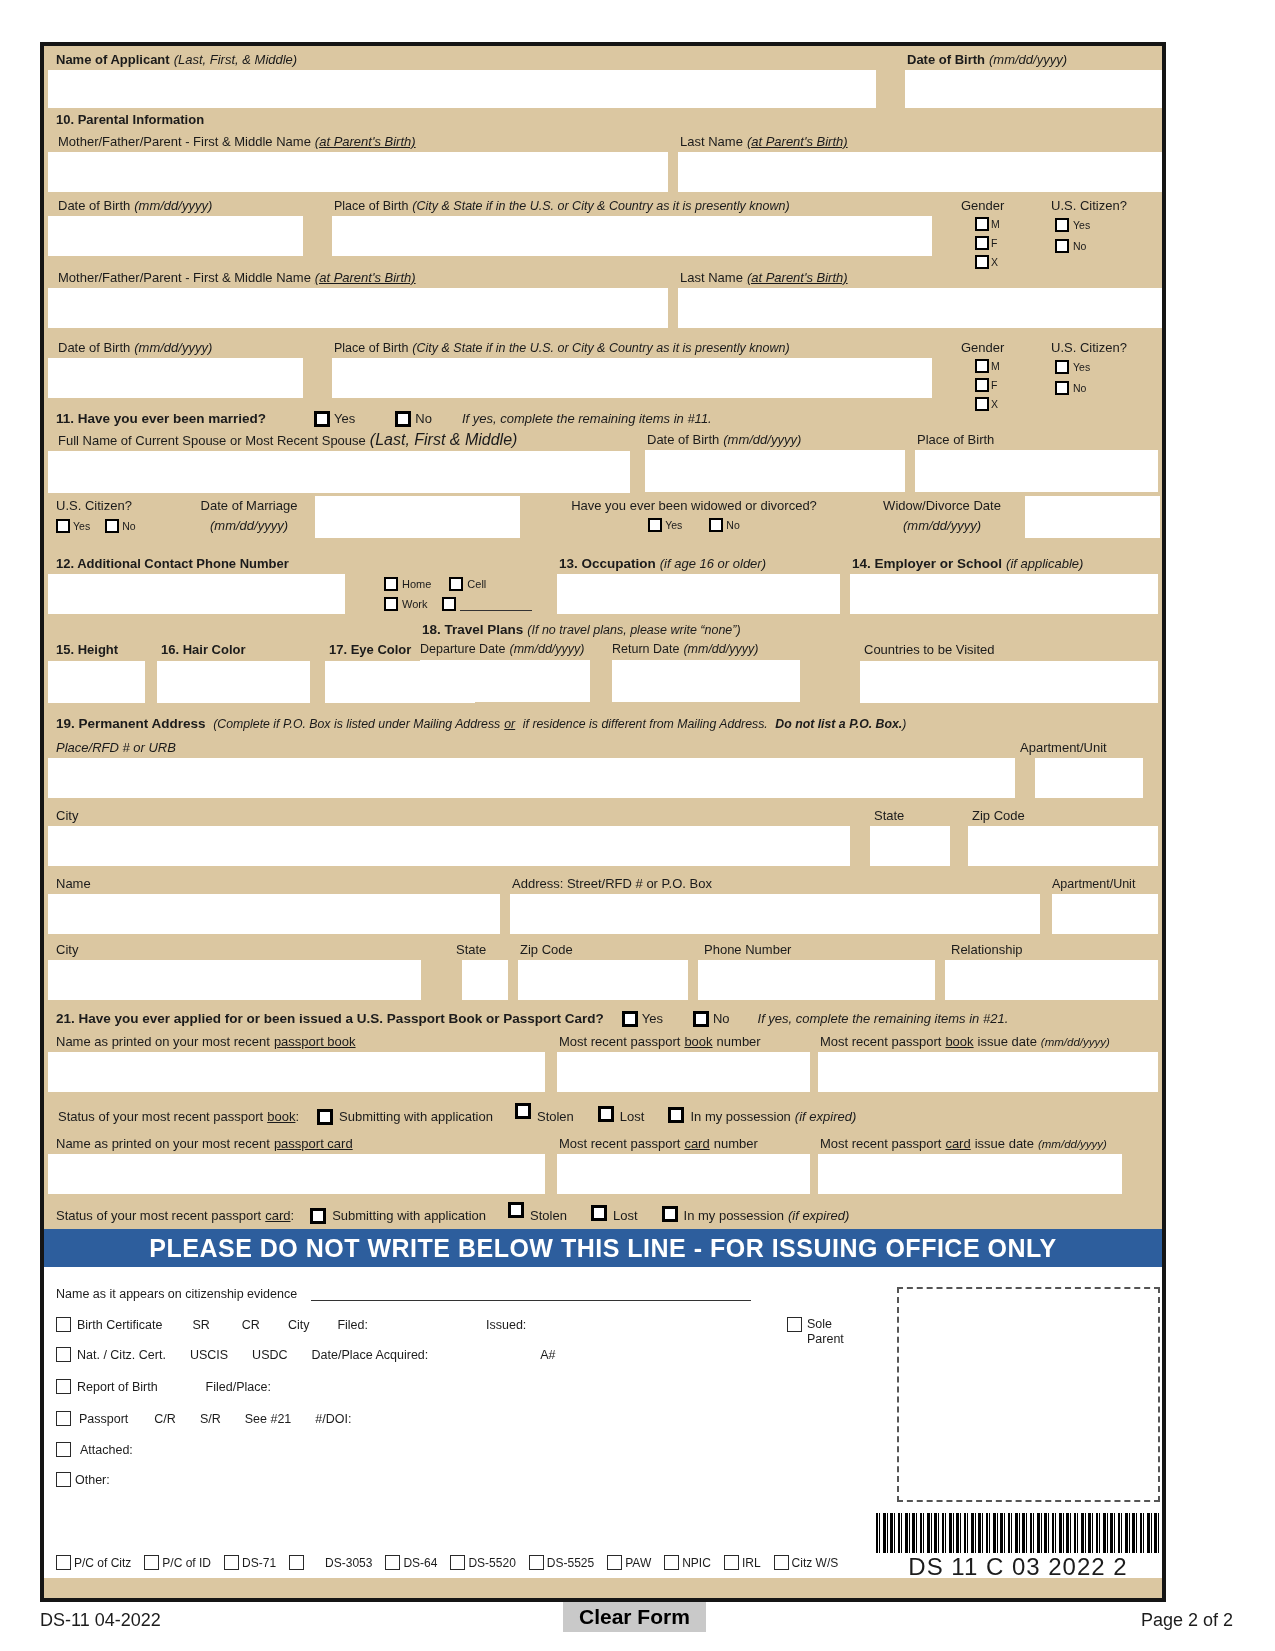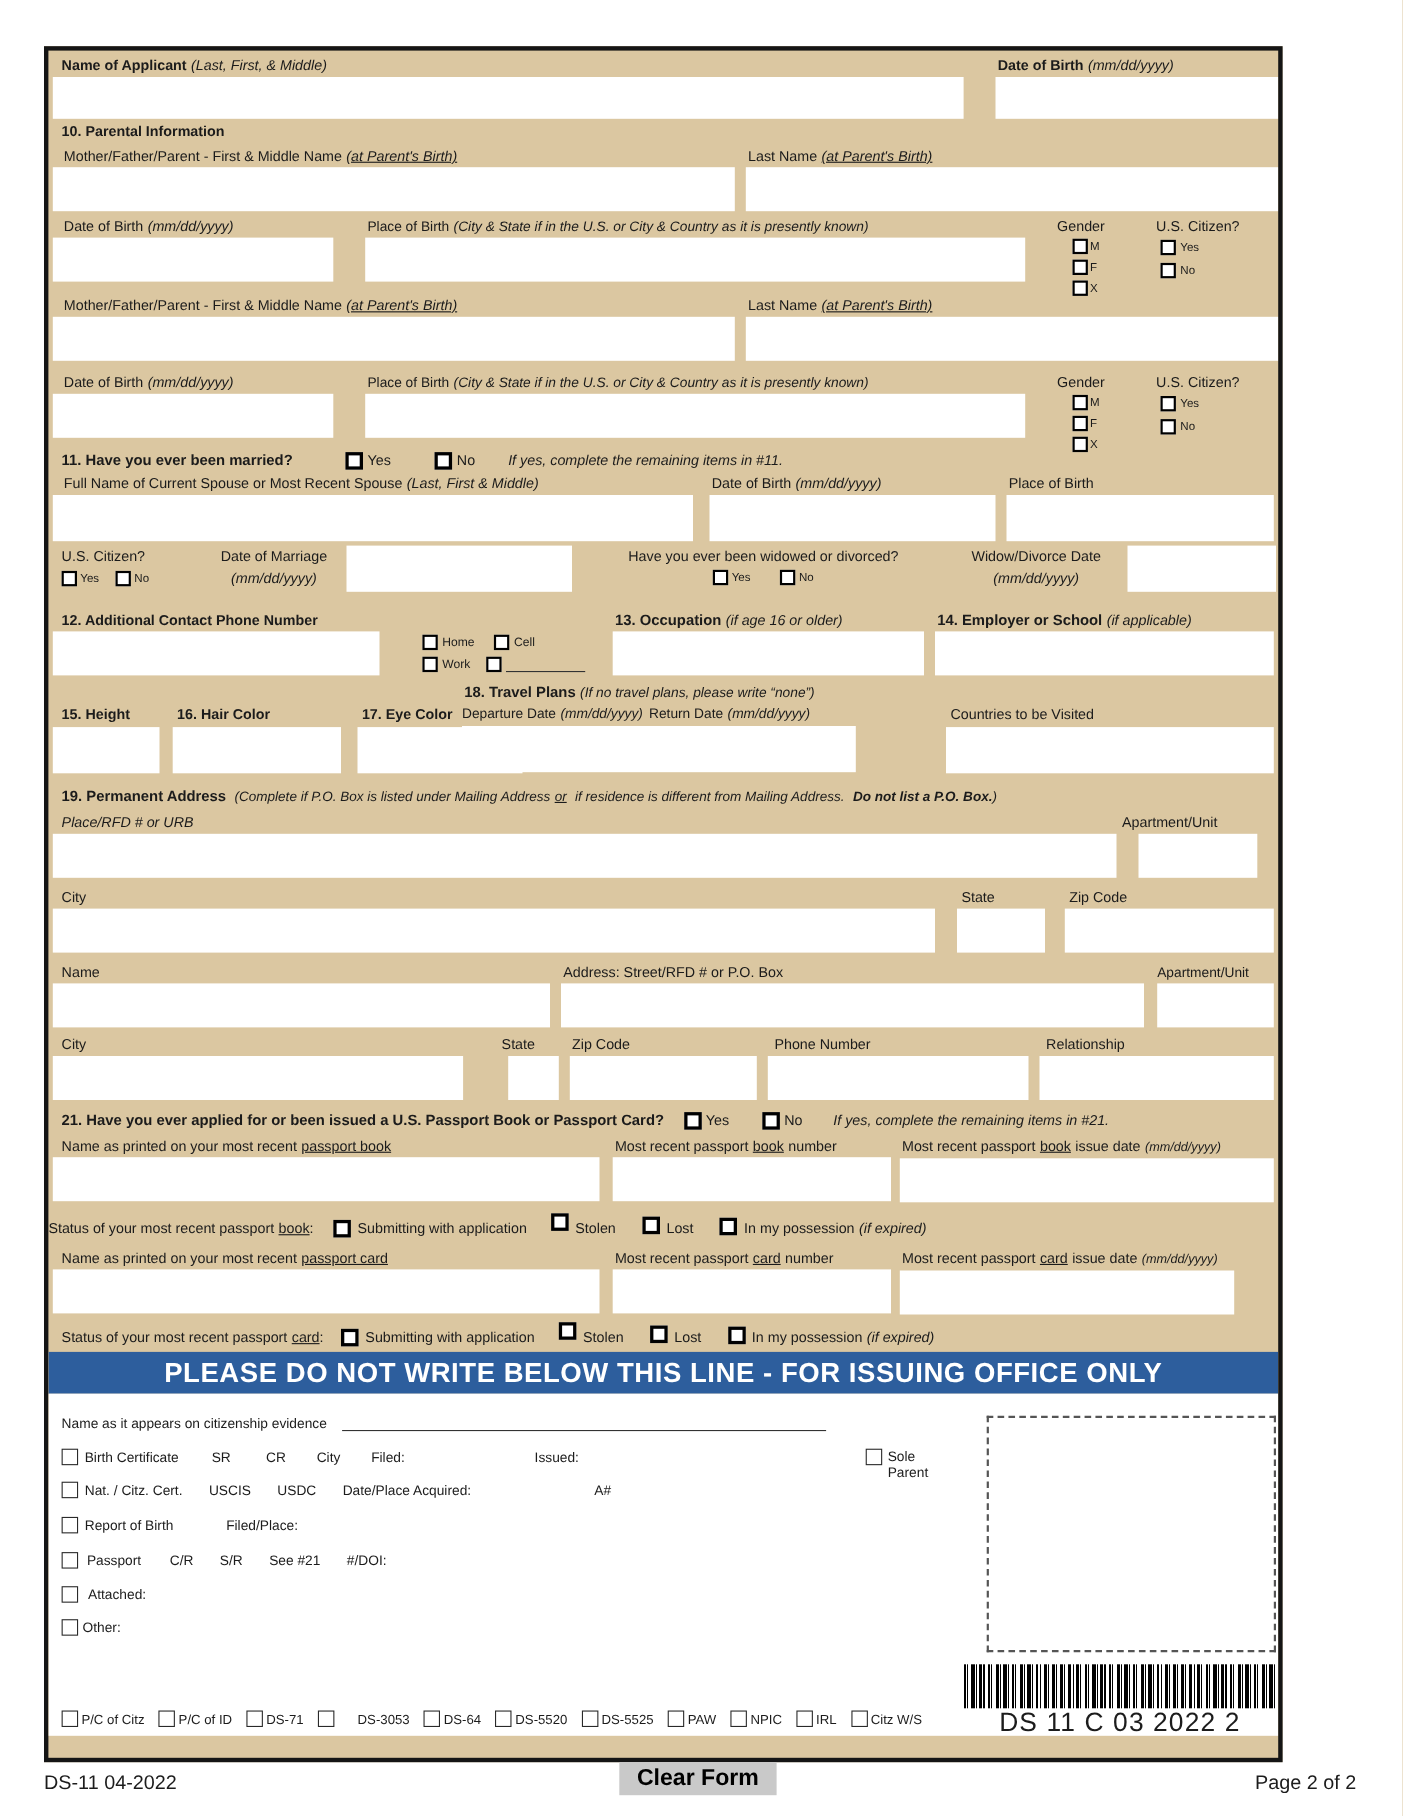--- a/index.html
+++ b/index.html
@@ -165,21 +165,21 @@
     <span class="lab b" style="font-size:13.5px">11. Have you ever been married?</span>
     <span class="cb" style="margin-left:48px"></span>
     <span class="lab ml4">Yes</span>
     <span class="cb" style="margin-left:40px"></span>
     <span class="lab ml4">No</span>
     <span class="lab i" style="margin-left:30px">If yes, complete the remaining items in #11.</span>
   </div>
 
   <div class="band" style="height:66px">
     <div class="c" style="left:4px;width:582px">
-      <div class="lab" style="margin:2px 0 2px 10px"><span>Full Name of Current Spouse or Most Recent Spouse</span><span class="i ml4" style="font-size:13px">(Last, First &amp; Middle)</span></div>
+      <div class="lab" style="margin:2px 0 2px 10px"><span>Full Name of Current Spouse or Most Recent Spouse</span><span class="i ml4" style="font-size:16px">(Last, First &amp; Middle)</span></div>
       <div class="inp" style="height:42px"></div>
     </div>
     <div class="c" style="left:601px;width:260px">
       <div class="lab" style="margin:2px 0 2px 2px"><span>Date of Birth</span><span class="i ml4">(mm/dd/yyyy)</span></div>
       <div class="inp" style="height:42px"></div>
     </div>
     <div class="c" style="left:871px;width:243px">
       <div class="lab" style="margin:2px 0 2px 2px">Place of Birth</div>
       <div class="inp" style="height:42px"></div>
     </div>
@@ -253,21 +253,21 @@
     <div class="c" style="left:113px;width:153px;top:22px">
       <div class="lab b" style="margin:0 0 3px 4px">16. Hair Color</div>
       <div class="inp" style="height:42px"></div>
     </div>
     <div class="c" style="left:281px;width:150px;top:22px">
       <div class="lab b" style="margin:0 0 3px 4px">17. Eye Color</div>
       <div class="inp" style="height:42px"></div>
     </div>
     <div class="c" style="left:376px;width:412px;top:2px">
       <div class="lab" style="margin-left:2px"><span class="b" style="font-size:13.5px">18. Travel Plans</span><span class="i ml4" style="font-size:12.5px">(If no travel plans, please write “none”)</span></div>
-      <div class="flexrow" style="align-items:flex-start;margin-top:3px">
+      <div class="flexrow" style="align-items:flex-start;gap:22px;margin-top:3px">
         <div style="width:170px">
           <div class="lab" style="font-size:12.5px;margin-bottom:3px"><span>Departure Date</span><span class="i ml4">(mm/dd/yyyy)</span></div>
           <div class="inp" style="height:42px"></div>
         </div>
         <div style="width:188px">
           <div class="lab" style="font-size:12.5px;margin-bottom:3px"><span>Return Date</span><span class="i ml4">(mm/dd/yyyy)</span></div>
           <div class="inp" style="height:42px"></div>
         </div>
       </div>
     </div>
@@ -368,21 +368,21 @@
     <div class="c" style="left:513px;width:253px">
       <div class="lab" style="margin:2px 0 2px 2px"><span>Most recent passport</span><span class="u ml4">book</span><span class="ml4">number</span></div>
       <div class="inp"></div>
     </div>
     <div class="c" style="left:774px;width:340px">
       <div class="lab" style="margin:2px 0 2px 2px"><span>Most recent passport</span><span class="u ml4">book</span><span class="ml4">issue date</span><span class="i ml4" style="font-size:11.5px">(mm/dd/yyyy)</span></div>
       <div class="inp"></div>
     </div>
   </div>
 
-  <div class="band flexrow" style="height:34px;padding-left:0">
+  <div class="band flexrow" style="height:34px;padding-left:14px">
     <span class="lab"><span>Status of your most recent passport</span><span class="u ml4">book</span><span>:</span></span>
     <span class="cb" style="margin-left:18px"></span>
     <span class="lab ml6">Submitting with application</span>
     <span class="cb" style="margin-left:22px;position:relative;top:-6px"></span>
     <span class="lab ml6">Stolen</span>
     <span class="cb" style="margin-left:24px;position:relative;top:-3px"></span>
     <span class="lab ml6">Lost</span>
     <span class="cb" style="margin-left:24px;position:relative;top:-2px"></span>
     <span class="lab ml6">In my possession</span>
     <span class="lab i ml4">(if expired)</span>

